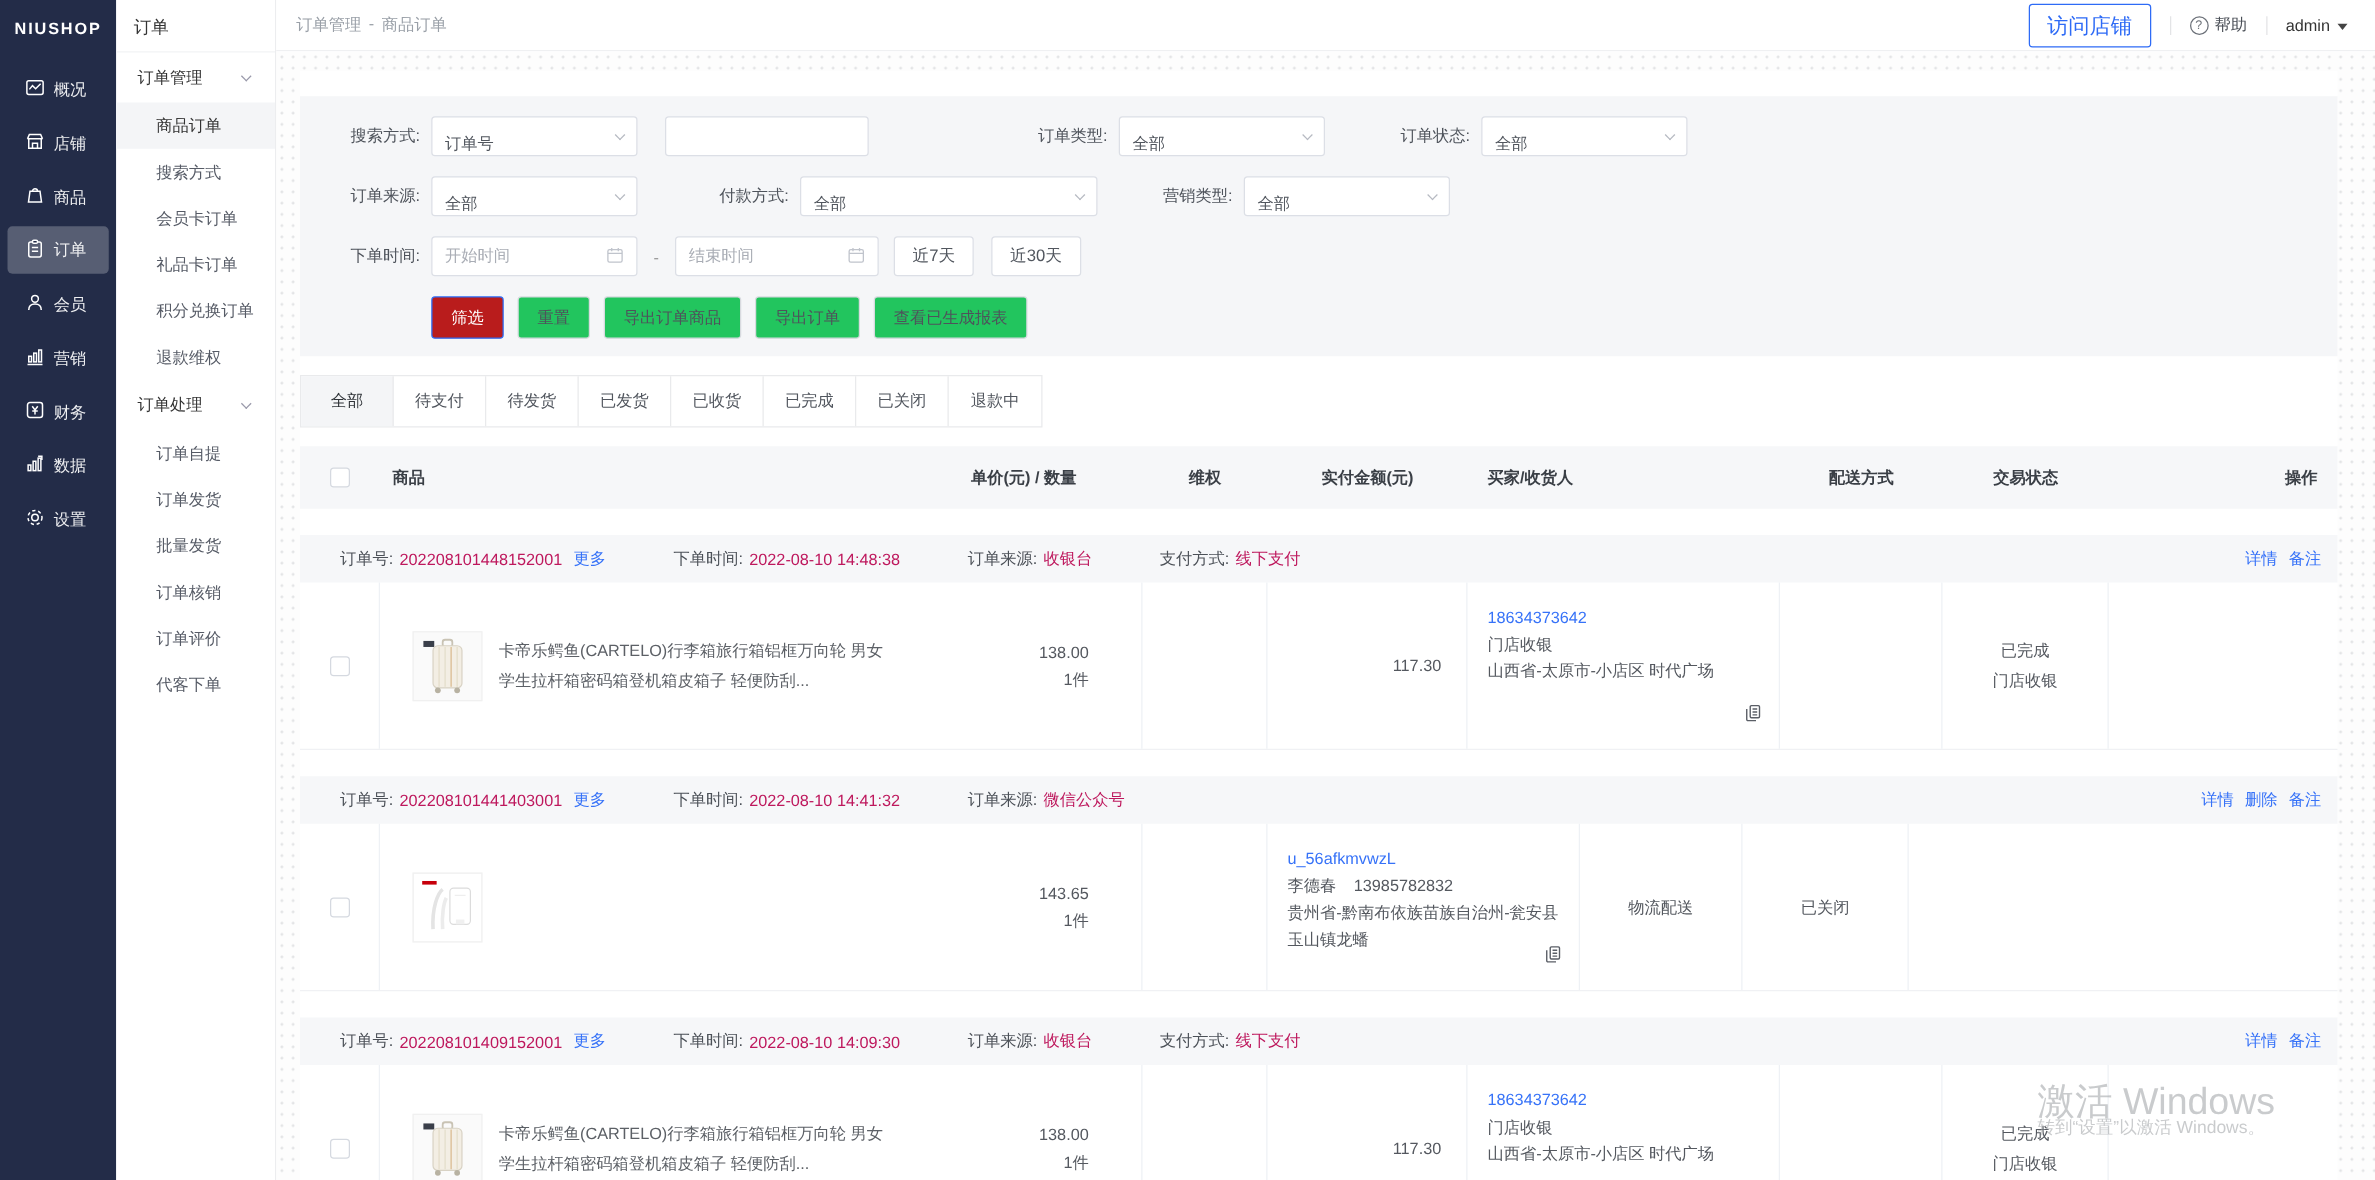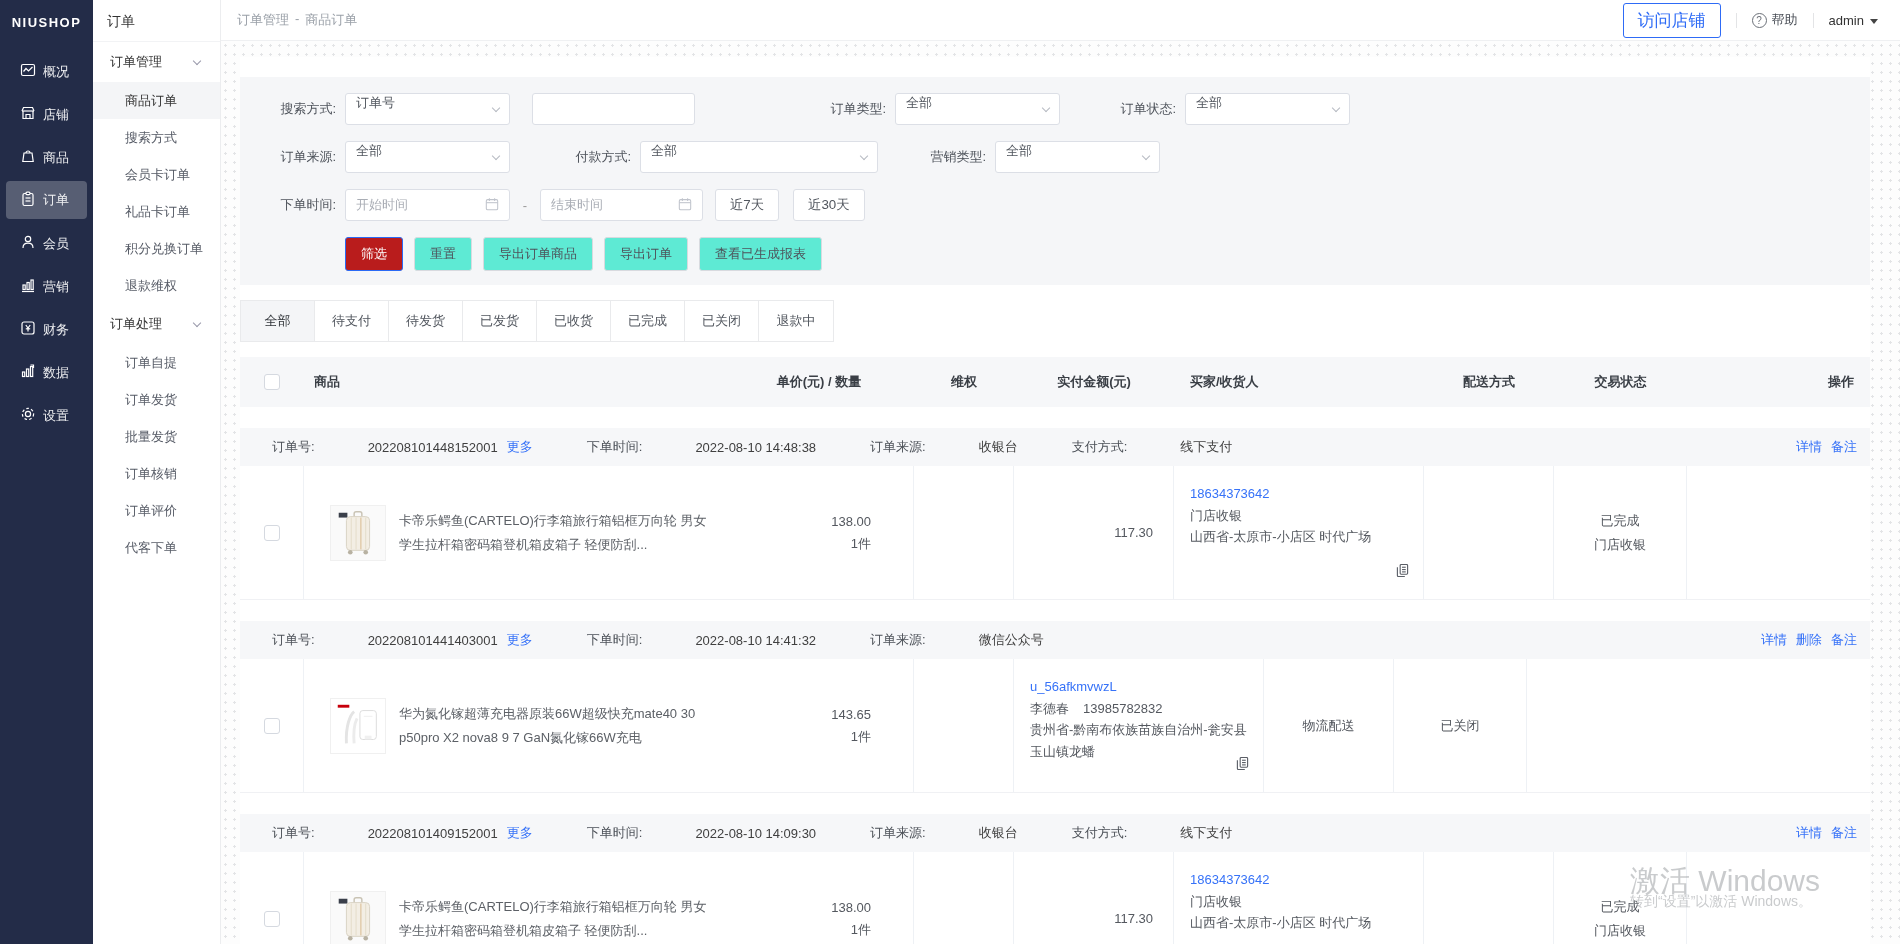--- a/index.html
+++ b/index.html
@@ -55,37 +55,37 @@
     background-size:9px 9px;
     padding:16px 30px 0 19px; }
   .bigcard { background:#fff; min-height:920px; padding-top:20px; }
 
   
   .fpanel { background:#f5f6f8; padding:16px 0 14px 0; }
   .frow { display:flex; align-items:center; height:32px; margin-bottom:16px; }
   .flabel { text-align:right; padding-right:9px; color:#4e535b; flex-shrink:0; }
   .w105{width:105px} .w200{width:200px} .w125{width:125px} .w130{width:130px} .w117{width:117px}
   .fselect { width:165px; height:32px; background:#fff; border:1px solid #dcdfe6; border-radius:3px;
-    display:flex; align-items:flex-start; padding:0 24px 0 10px; color:#51565e; position:relative; cursor:pointer; }
+    display:flex; align-items:flex-end; padding:0 24px 0 10px; color:#51565e; position:relative; cursor:pointer; }
   .fselect.wide { width:238px; }
   .sel-chev { position:absolute; right:10px; top:11px; width:6px; height:6px;
     border-right:1px solid #b6bac2; border-bottom:1px solid #b6bac2; transform:rotate(45deg); }
   .finput { width:163px; height:32px; border:1px solid #dcdfe6; border-radius:3px; background:#fff;
     margin-left:22px; padding:0 10px; font-size:13px; color:#333; outline:none; }
   .fdate { width:165px; height:32px; background:#fff; border:1px solid #dcdfe6; border-radius:3px;
     display:flex; align-items:center; justify-content:space-between; padding:0 10px;
     color:#a9adb5; cursor:pointer; }
   .fdate.end { width:163px; }
   .dash { width:30px; text-align:center; color:#999; }
   .qbtn { height:32px; border:1px solid #dcdfe6; background:#fff; border-radius:3px;
     padding:0 14px; display:flex; align-items:center; color:#51565e; cursor:pointer; }
   .ml12{margin-left:12px} .ml14{margin-left:14px}
   .btnrow { display:flex; margin-left:105px; margin-top:12px; margin-bottom:0; height:34px; }
   .btn { height:34px; border-radius:3px; display:flex; align-items:center; padding:0 15px;
-    border:1px solid #d8dadf; background:#5eead4; color:#4e535b; margin-right:11px; cursor:pointer; font-size:13px; }
+    border:1px solid #d8dadf; background:#22c55e; color:#4e535b; margin-right:11px; cursor:pointer; font-size:13px; }
   .btn.primary { background:#b91c1c; border-color:#2a6af5; color:#fff; }
 
   
   .tabs { display:flex; border:1px solid #e9eaec; width:-moz-fit-content; width:fit-content;
     margin-top:15px; background:#fff; }
   .tab { width:74px; height:40px; display:flex; align-items:center; justify-content:center;
     color:#51565e; border-right:1px solid #e9eaec; cursor:pointer; }
   .tab:last-child { border-right:none; }
   .tab.active { background:#f4f5f7; color:#2f3338; }
 
@@ -102,21 +102,21 @@
   .thead .c-buyer { padding-left:16px; }
   .thead .c-op { text-align:right; padding-right:16px; }
 
   .checkbox { width:16px; height:16px; border:1px solid #d5d9e0; border-radius:3px; background:#fff; cursor:pointer; }
 
   
   .order-card { margin-top:21px; }
   .ohead { background:#f6f7f9; height:38px; display:flex; align-items:center; padding-left:32px; color:#4c5158; }
   .ohead .blk { margin-right:54px; display:flex; align-items:center; }
   .ohead .lab { margin-right:5px; }
-  .ohead .val { color:#404040;margin-left:48px; }
+  .ohead .val { color:#be185d; }
   .link { color:#3672f8; cursor:pointer; }
   .ohead .more { margin-left:9px; }
   .ohead .right { margin-left:auto; padding-right:13px; display:flex; gap:9px; }
   .obody { display:flex; border-bottom:1px solid #f0f1f4; min-height:134px; align-items:stretch; }
   .cell { display:flex; align-items:center; border-right:1px solid #eef1f5; }
   .cell.last { border-right:none; }
   .cell.c-prod { border-right:none; padding-left:26px; gap:13px; }
   .pimg { width:56px; height:56px; border:1px solid #f0f0f0; background:#fafafa; flex-shrink:0; }
   .ptitle { width:312px; color:#5c6066; line-height:24px; }
   .cell.c-price { flex-direction:column; justify-content:center; align-items:flex-end;
@@ -460,21 +460,20 @@
             <div class="cell c-prod">
               <span class="pimg"><svg width="54" height="54" viewBox="0 0 56 56">
                     <rect x="0" y="0" width="56" height="56" fill="#ffffff"></rect>
                     <rect x="7" y="6" width="12" height="3" fill="#c7000b"></rect>
                     <rect x="30" y="12" width="17" height="30" rx="3" fill="#fff" stroke="#dcdcdc"></rect>
                     <line x1="34" y1="18" x2="43" y2="18" stroke="#eee"></line>
                     <rect x="35" y="38" width="7" height="4" fill="#f0f0f0"></rect>
                     <path d="M16 46 C15 28 20 16 24 13" fill="none" stroke="#e4e4e4" stroke-width="3"></path>
                     <path d="M24 46 C23 34 25 24 27 20" fill="none" stroke="#ececec" stroke-width="3"></path>
                   </svg></span>
-              <span class="ptitle">华为氮化镓超薄充电器原装66W超级快充mate40 30 p50pro X2 nova8 9 7 GaN氮化镓66W充电</span>
             </div>
             <div class="cell c-price">
               <span>143.65</span>
               <span>1件</span>
             </div>
             <div class="cell c-refund"></div>
             <div class="cell c-buyer">
               <div class="link">u_56afkmvwzL</div>
               <div><span>李德春</span><span class="namegap"></span><span>13985782832</span></div>
               <div>贵州省-黔南布依族苗族自治州-瓮安县 玉山镇龙蟠</div>

